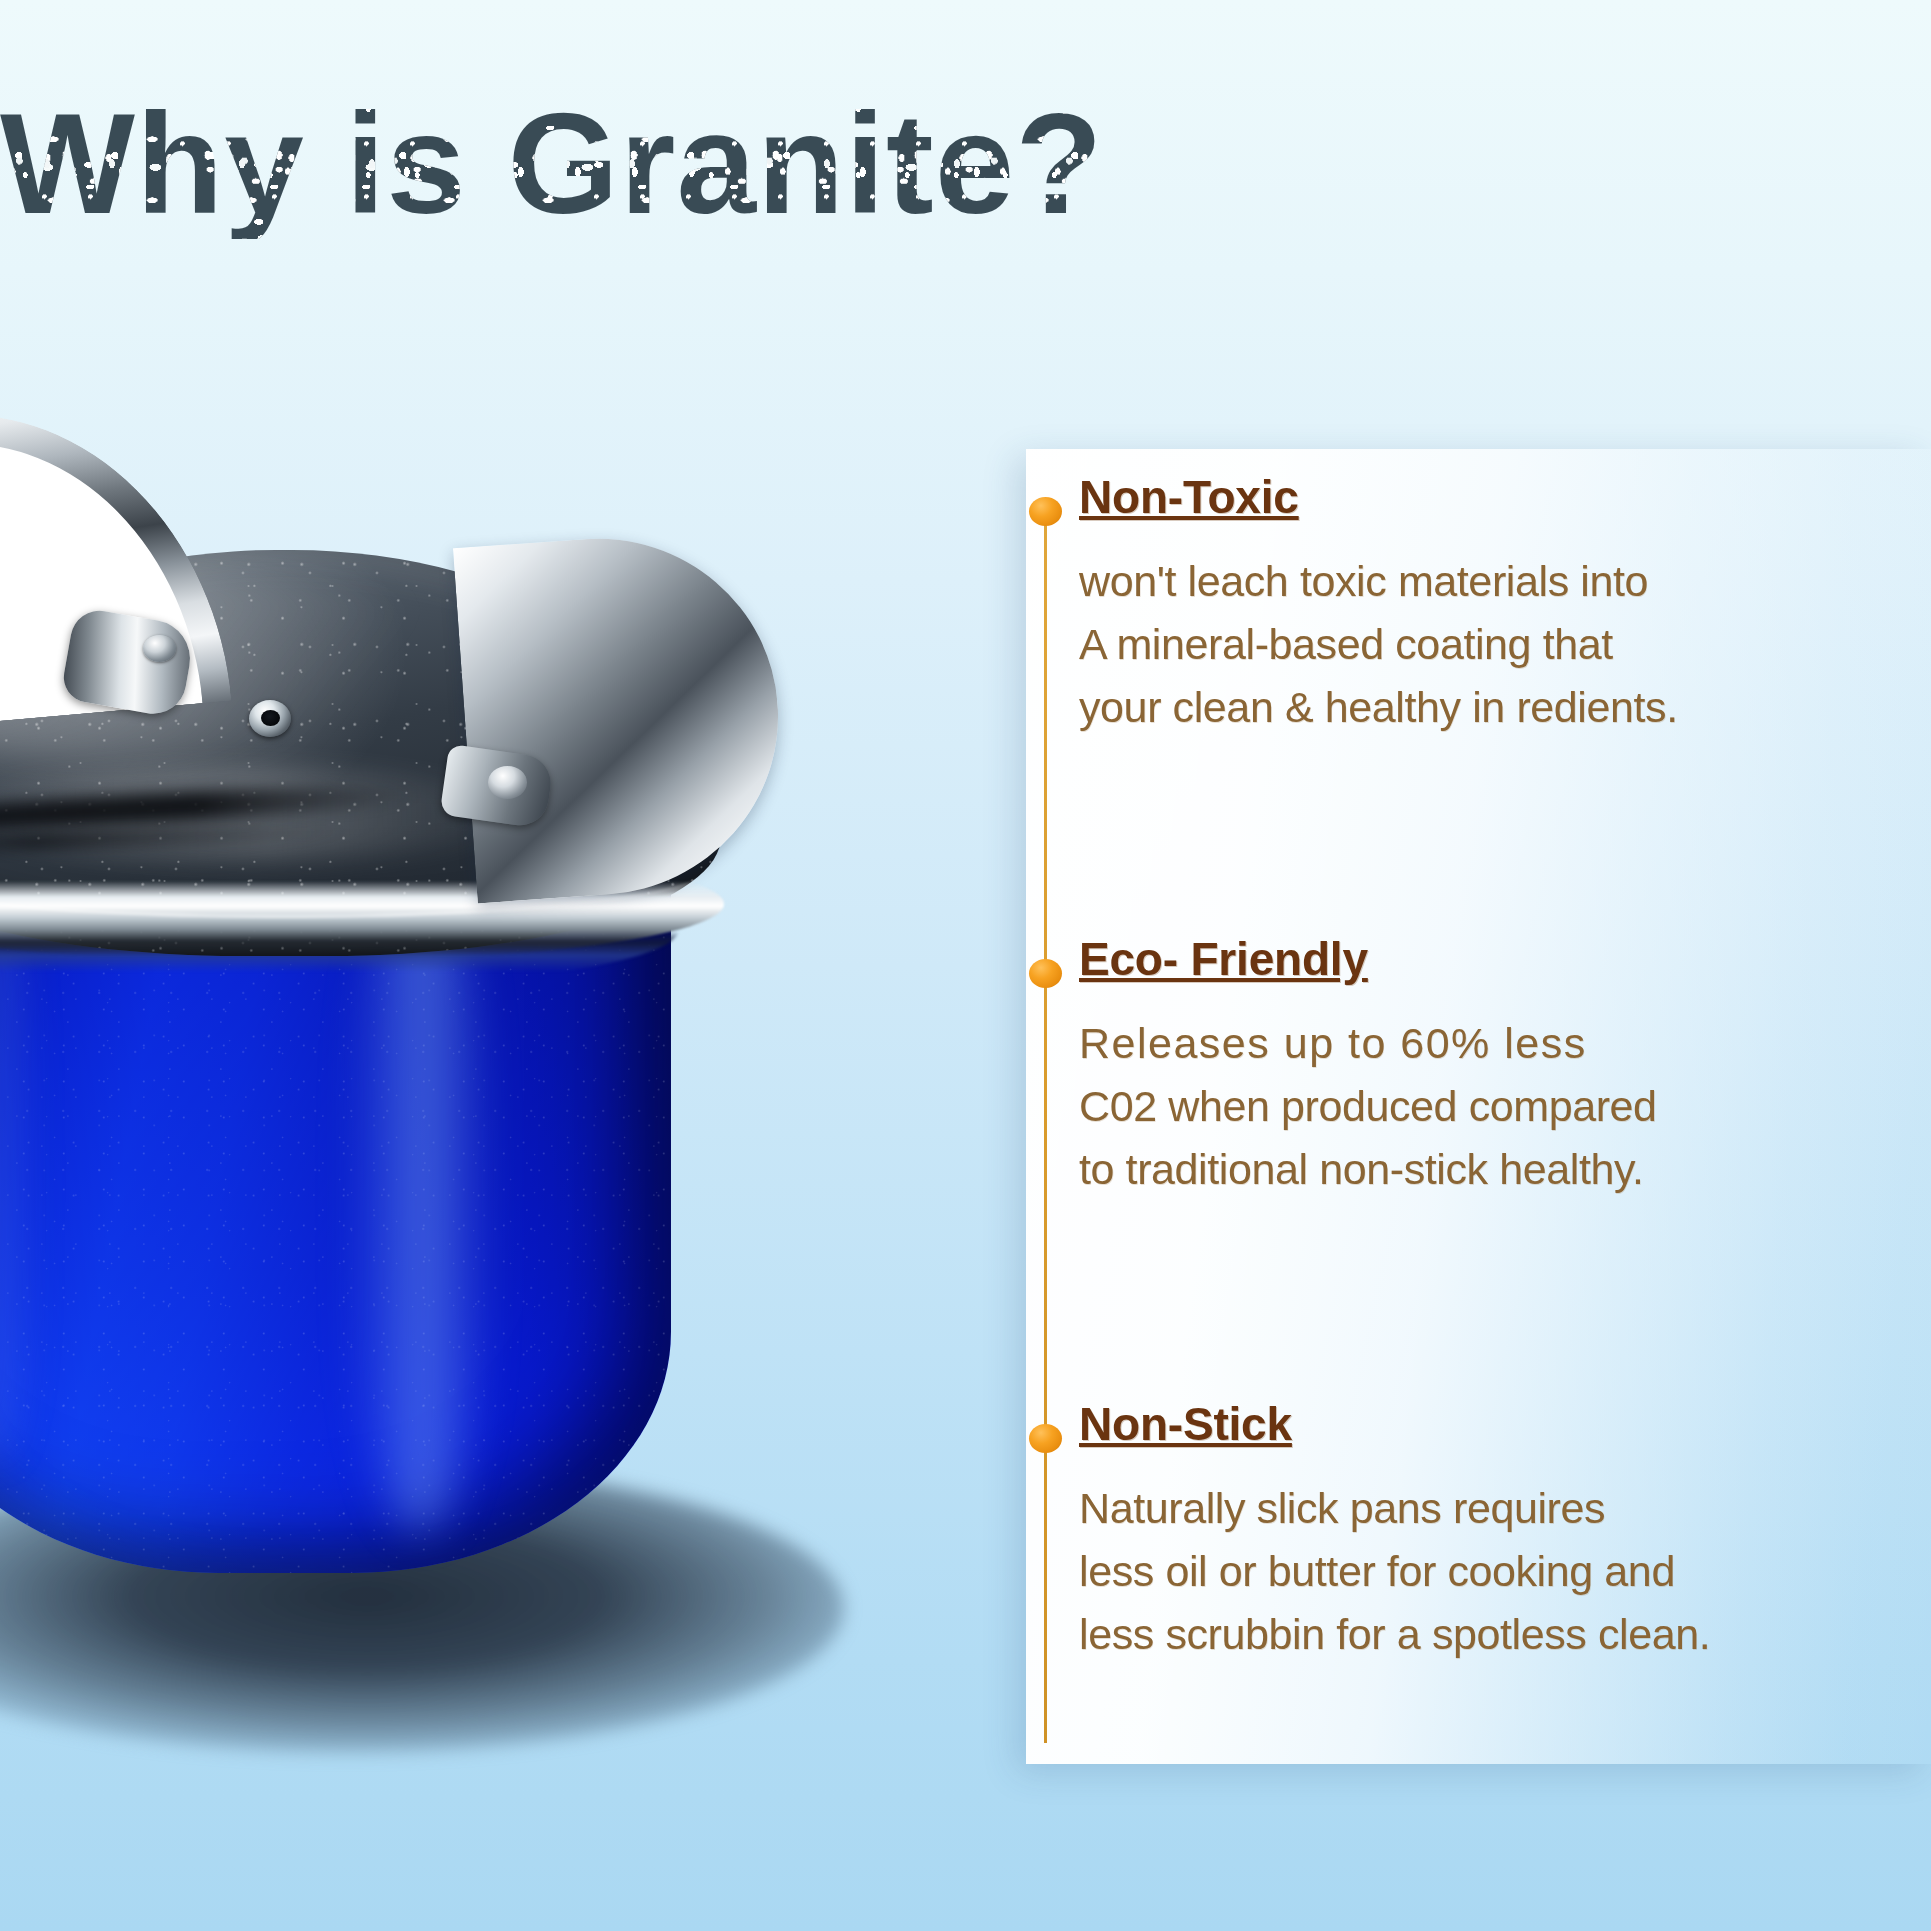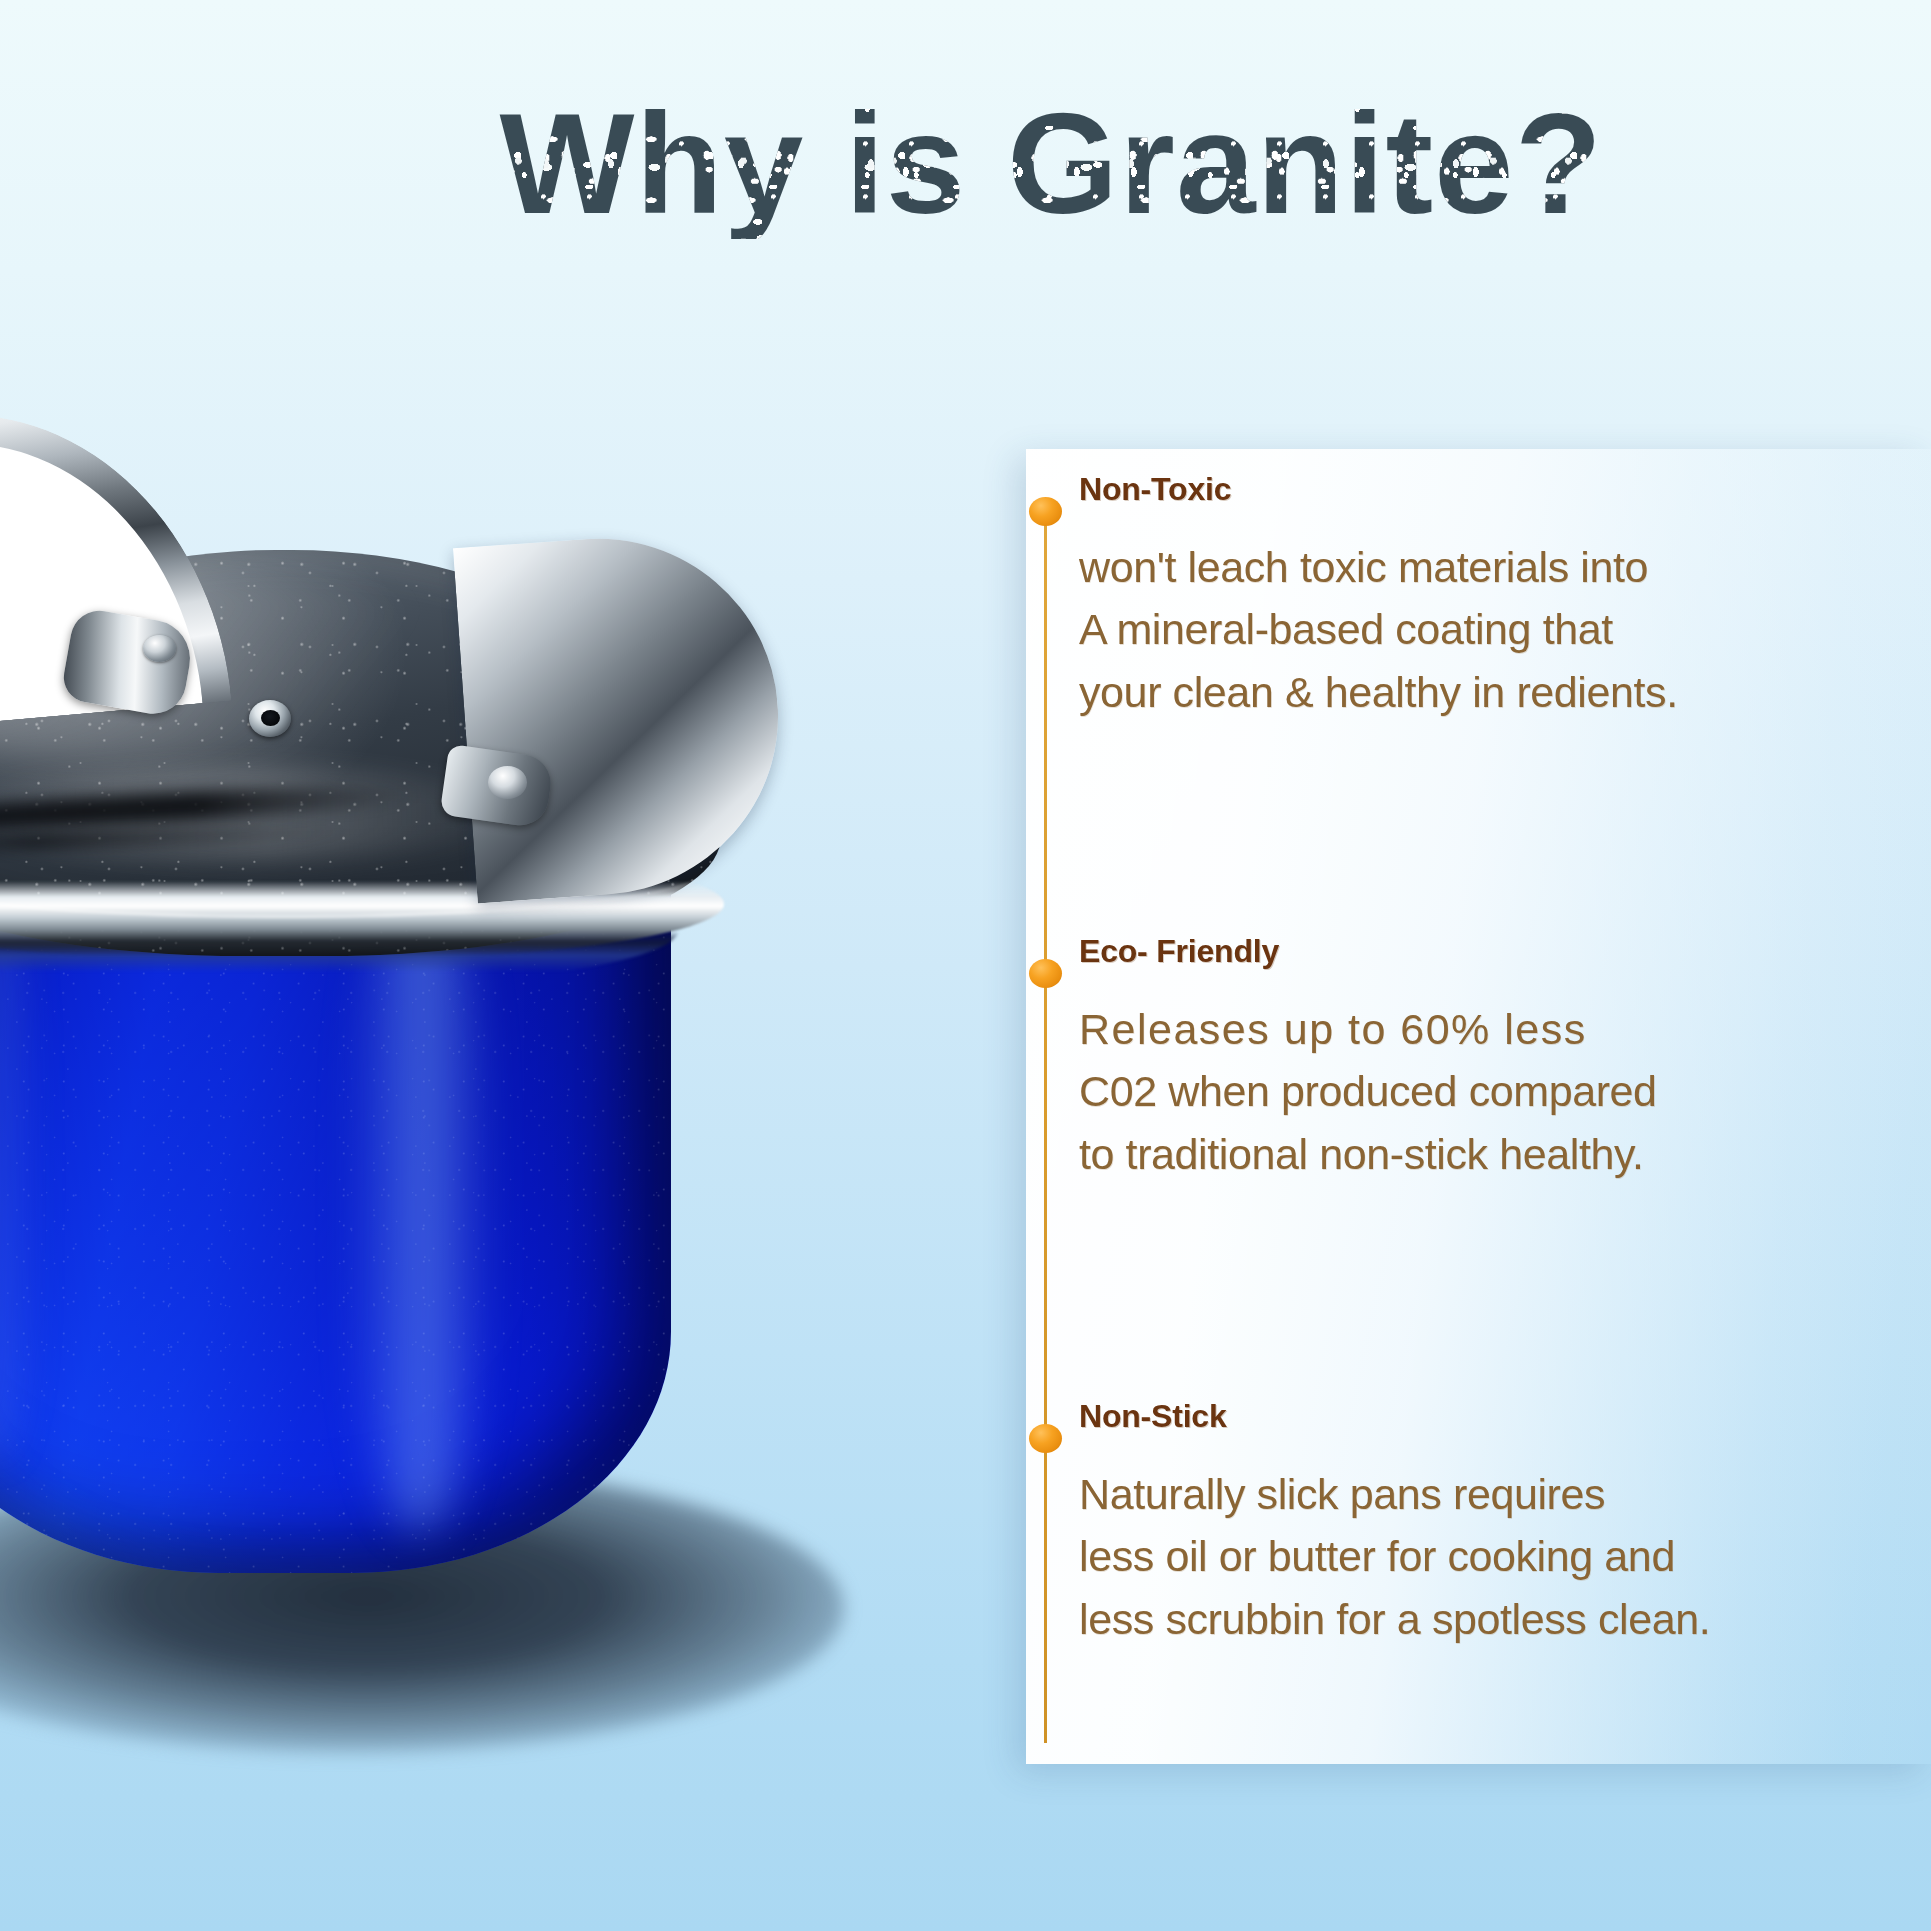--- a/index.html
+++ b/index.html
@@ -8,21 +8,21 @@
     font-family:"Liberation Sans", sans-serif;
     background:#cfeaf8;
   }
   .stage{
     position:relative;width:1931px;height:1931px;overflow:hidden;
     background:linear-gradient(180deg,#eefafc 0%,#e7f6fb 14%,#ddf0fa 30%,#cfe9f8 50%,#bfe2f6 70%,#b2dcf4 86%,#aad8f2 100%);
   }
 
   
   .title-wrap{
-    position:absolute;left:0;top:89px;width:1603px;text-align:right;
+    position:absolute;left:0;top:89px;width:1603px;text-align:left;
     z-index:40;
   }
   .title{
     display:inline-block;position:relative;
     font-size:143px;font-weight:bold;letter-spacing:1px;
     line-height:1.05;
     color:#3b4d57;
     -webkit-text-fill-color:transparent;
     background-color:#394b55;
     background-image:
@@ -300,23 +300,24 @@
   .b1{top:497px;}
   .b2{top:959px;}
   .b3{top:1424px;}
 
   .block{position:absolute;left:1079px;width:830px;z-index:49;}
   .blk1{top:473px;}
   .blk2{top:935px;}
   .blk3{top:1400px;}
 
   .bh{
-    font-size:32px;font-weight:bold;color:#6a3410;letter-spacing:-0.2px;
+    font-size:46px;font-weight:bold;color:#6a3410;letter-spacing:-0.2px;
     margin:0 0 29px 0;line-height:1.05;
     text-shadow:1px 1px 0 rgba(120,70,25,.28);
+    text-decoration:underline;
   }
   .bp{margin:0;}
   .bp .ln{
     display:block;font-size:43px;line-height:1.46;color:#8a6535;
     letter-spacing:-0.4px;font-weight:400;white-space:nowrap;
     text-shadow:0.6px 0.6px 0 rgba(150,110,60,.22);
   }
   .bp.wide .ln{letter-spacing:1.5px;}
   .bp.wide .ln.tight{letter-spacing:-0.4px;}
 </style>

